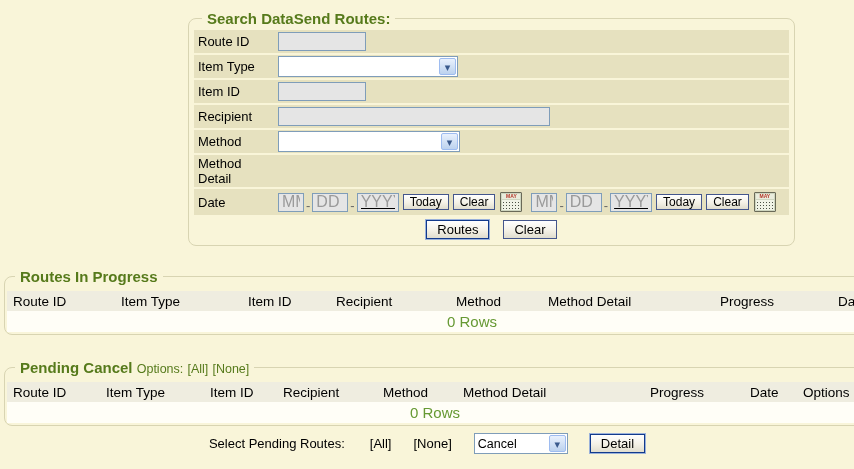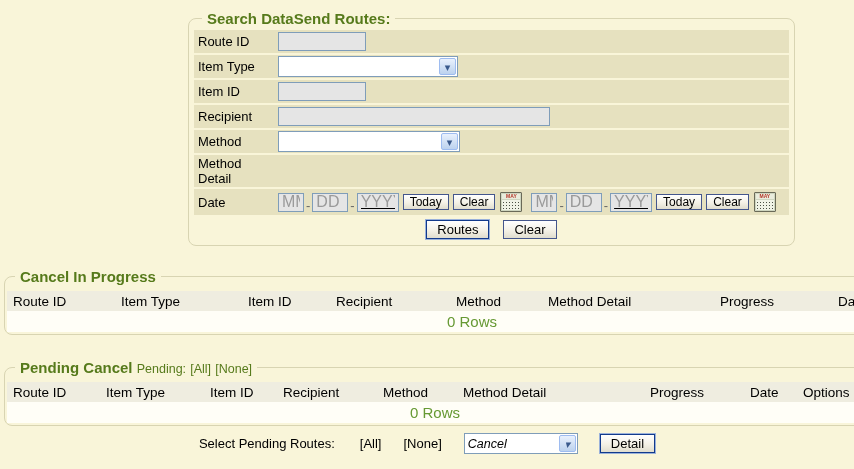--- a/index.html
+++ b/index.html
@@ -47,21 +47,21 @@
   }
   .selwrap .selval { font-size:12.5px; }
   .selarrow {
     width:17px; height:17px; margin:1px; flex:none;
     background:linear-gradient(180deg,#e9f1fd,#bcd2ee);
     border:1px solid #9ebcf0; border-radius:2px;
     color:#3a5a8c; font-size:11px; line-height:16px; text-align:center;
   }
   .sel-itemtype { width:180px; }
   .sel-method { width:182px; }
-  .sel-action { width:114px;font-style:italic; }
+  .sel-action { width:94px; }
 
   .btn {
     font-family:Liberation Sans, sans-serif; font-size:13px; color:#000;
     background:linear-gradient(180deg,#ffffff,#f4f1e6 55%,#e0ddce);
     border:1px solid #44568c; border-radius:0;
     padding:1px 10px; cursor:pointer;
   }
   .btn.small { font-size:12px; padding:0 6px; margin-left:4px; }
   .btn.default { border-color:#123a8c; box-shadow:0 0 0 1px #9ab1da; }
   .btnrow { display:flex; justify-content:center; gap:14px; margin-top:5px; }
@@ -176,21 +176,21 @@
     </div>
   </div>
 
   <div class="btnrow">
     <button class="btn default">Routes</button>
     <button class="btn">Clear</button>
   </div>
 </fieldset>
 
 <fieldset class="section-fs fs-progress">
-  <legend>Cancel In Progress</legend>
+  <legend>Routes In Progress</legend>
   <table class="routes t-progress">
     <colgroup>
       <col style="width:108px">
         <col style="width:127px">
         <col style="width:88px">
         <col style="width:120px">
       <col style="width:92px">
         <col style="width:172px">
         <col style="width:118px">
         <col style="width:105px">
@@ -211,21 +211,21 @@
       <tr>
         <td class="emptyrow" colspan="8">0 Rows</td>
       </tr>
     </tbody>
   </table>
 </fieldset>
 
 <fieldset class="section-fs fs-pending">
   <legend>
     <span>Pending Cancel</span>
-    <span class="sel-small">Pending:</span>
+    <span class="sel-small">Options:</span>
     <a class="green-link sel-small">[All]</a>
     <a class="green-link sel-small">[None]</a>
   </legend>
   <table class="routes t-pending">
     <colgroup>
       <col style="width:93px">
         <col style="width:104px">
         <col style="width:73px">
         <col style="width:100px">
       <col style="width:80px">

